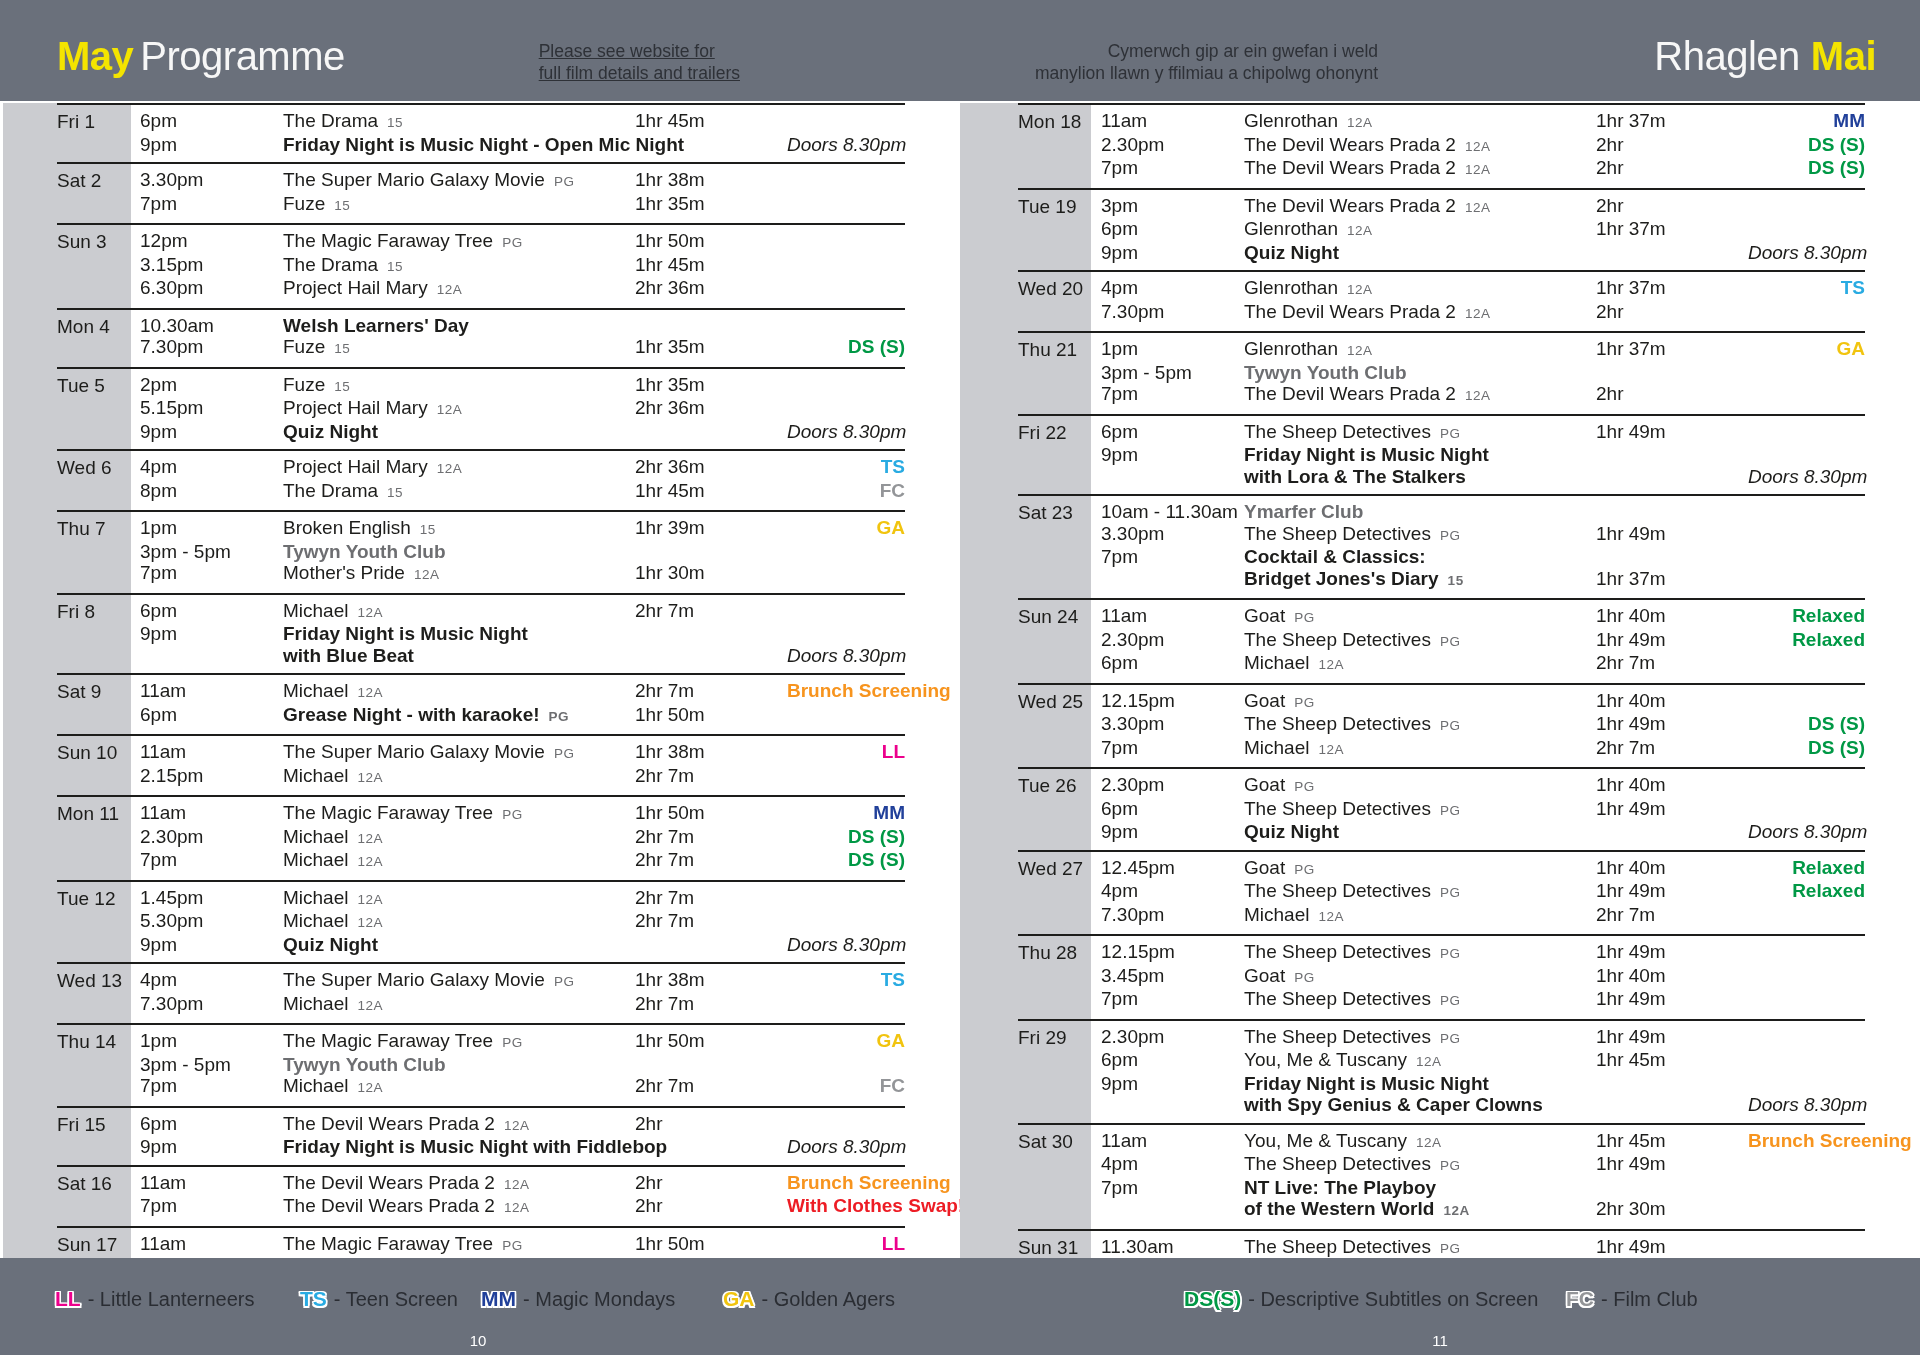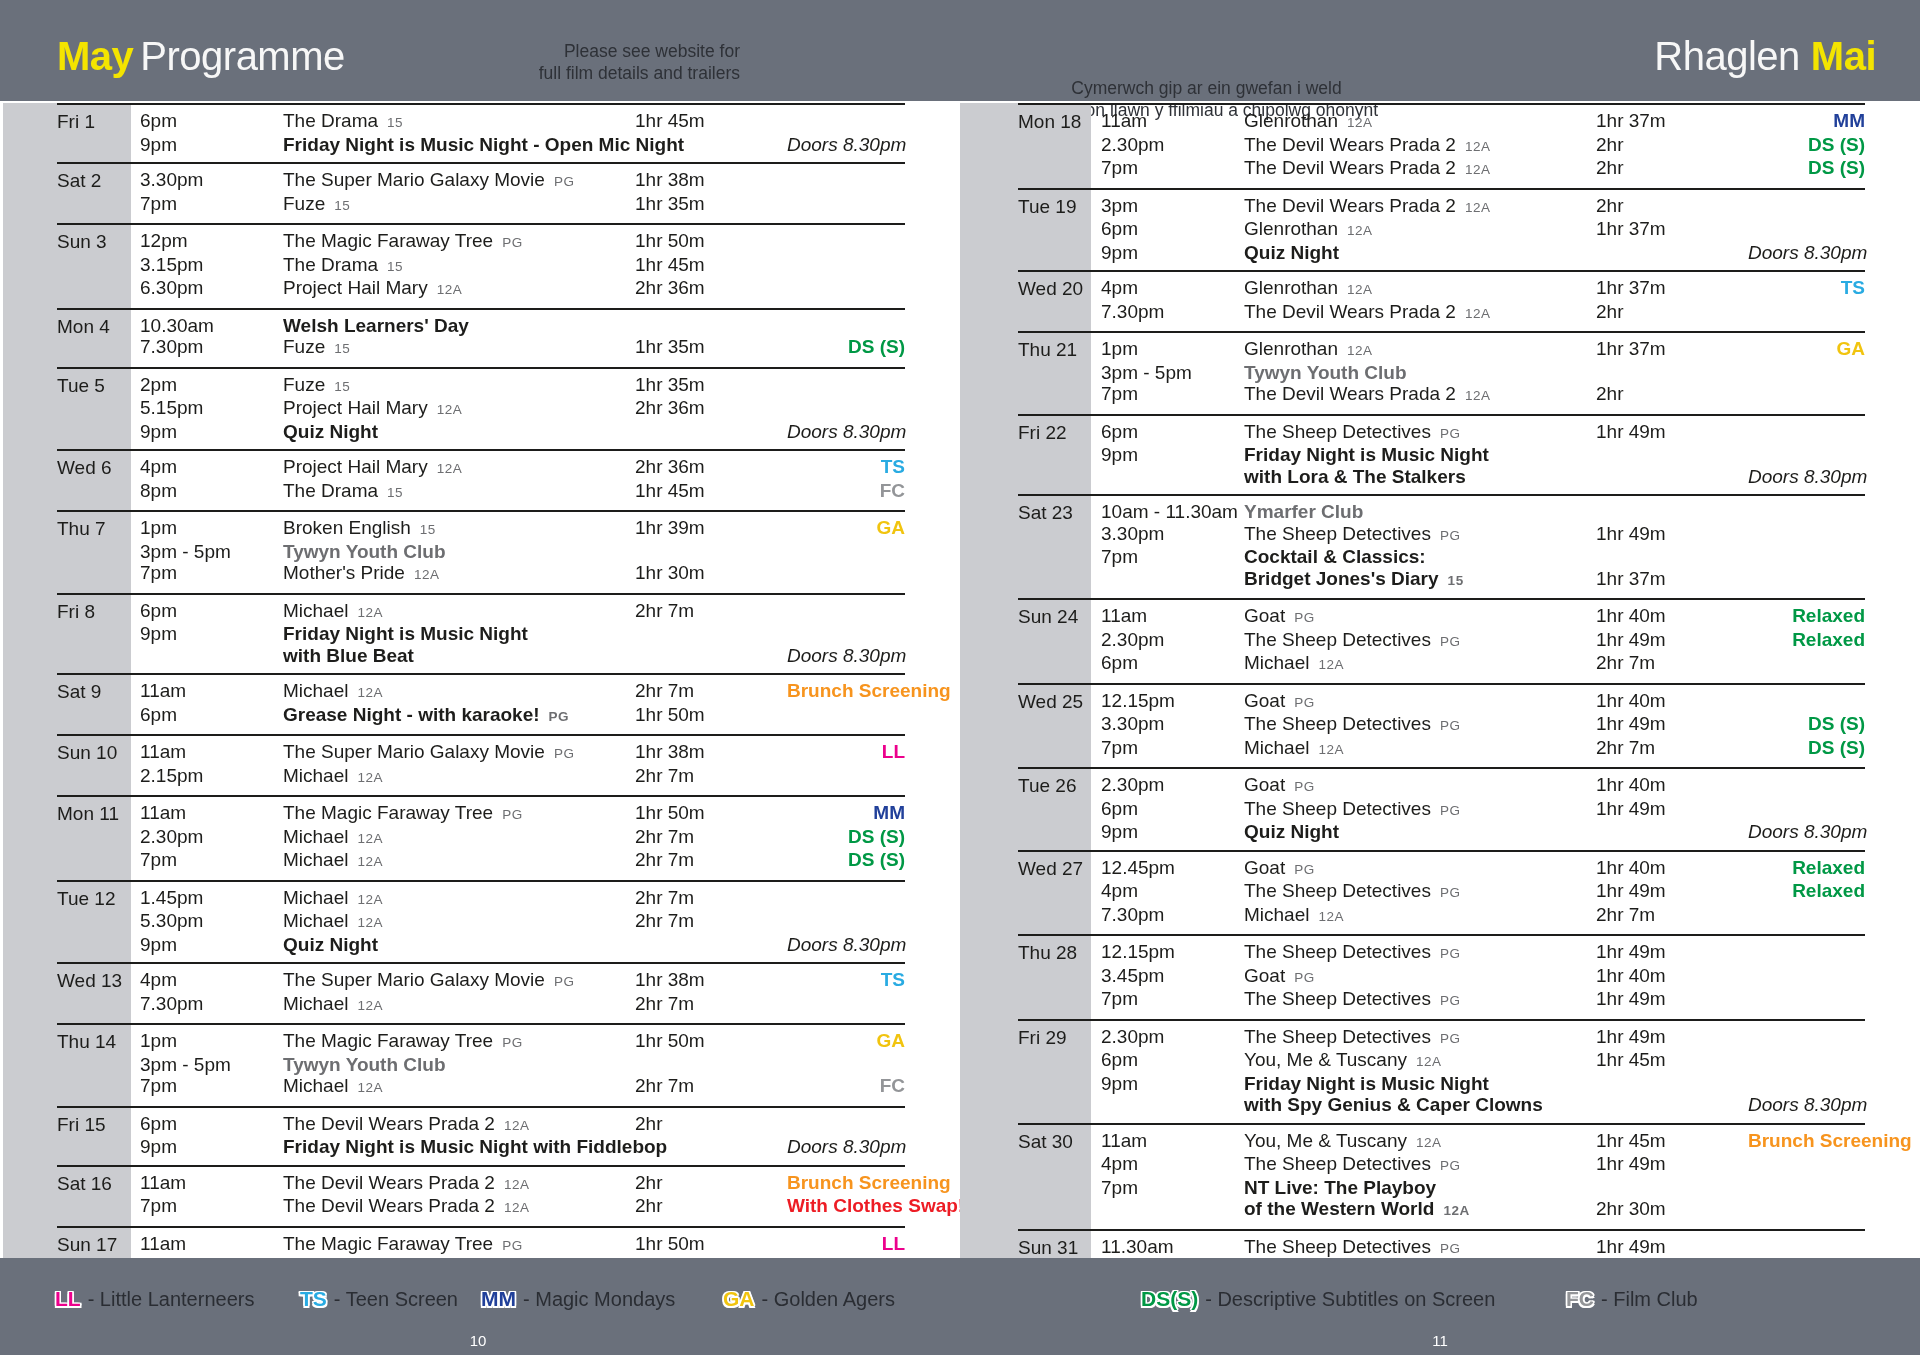--- a/index.html
+++ b/index.html
@@ -10,22 +10,22 @@
   
   .header{position:absolute;top:0;left:0;width:1920px;height:101px;background:#6a707b;}
   .big-title{position:absolute;top:33px;font-size:40px;line-height:47px;white-space:nowrap;letter-spacing:-0.5px;}
   .big-title .month{color:#f4e400;font-weight:800;}
   .big-title .word{color:#f7f7f7;font-weight:400;}
   .title-left{left:57px;}
   .title-right{right:44px;text-align:left;}
   .title-right .month{margin-left:11px;}
   .title-left .word{margin-left:7px;}
   .header-note{position:absolute;top:41px;font-size:17.5px;line-height:21.5px;color:#2e3137;}
-  .note-en{right:1180px;text-align:right;}
-  .note-cy{left:1035px;text-align:center;margin-top:37px;}
+  .note-en{right:1180px;text-align:left;text-decoration:underline;}
+  .note-cy{left:1035px;text-align:right;}
   
   .page{position:absolute;top:103px;}
   .page-left{left:3px;width:902px;}
   .page-right{left:960px;width:905px;}
   .band{position:absolute;left:0;top:0;bottom:0;width:128px;background:#cbccd0;}
   .page-right .band{width:131px;}
   .groups{position:relative;margin-left:54px;border-bottom:2px solid #1d1d1b;}
   .page-right .groups{margin-left:58px;}
   .group{display:grid;grid-template-columns:83px 1fr;border-top:2px solid #1d1d1b;padding:5px 0 7px 0;}
   .day-label{font-size:19px;line-height:21.5px;padding-top:1px;white-space:nowrap;}
@@ -40,21 +40,21 @@
   
   .footer{position:absolute;left:0;top:1258px;width:1920px;height:97px;background:#6a707b;}
   .legend-item{position:absolute;top:29px;font-size:20px;line-height:24px;white-space:nowrap;}
   .legend-code{
     font-weight:800;font-size:21px;
     text-shadow:-1.5px -1.5px 0 #fff,1.5px -1.5px 0 #fff,-1.5px 1.5px 0 #fff,1.5px 1.5px 0 #fff,
                 -1.5px 0 0 #fff,1.5px 0 0 #fff,0 -1.5px 0 #fff,0 1.5px 0 #fff;
   }
   .legend-label{color:#2a2d33;margin-left:7px;}
   .pos-0{left:55px;}  .pos-1{left:300px;} .pos-2{left:481px;}
-  .pos-3{left:723px;} .pos-4{left:1141px;}.pos-5{left:1566px;}
+  .pos-3{left:723px;} .pos-4{left:1184px;}.pos-5{left:1566px;}
   .page-num{position:absolute;top:74px;width:40px;text-align:center;color:#ffffff;font-size:15px;}
   .pn-left{left:458px;}
   .pn-right{left:1420px;}
 </style>
 </head>
 <body>
 
 <div class="header">
   <div class="big-title title-left">
     <span class="month">May</span><span class="word">Programme</span>

